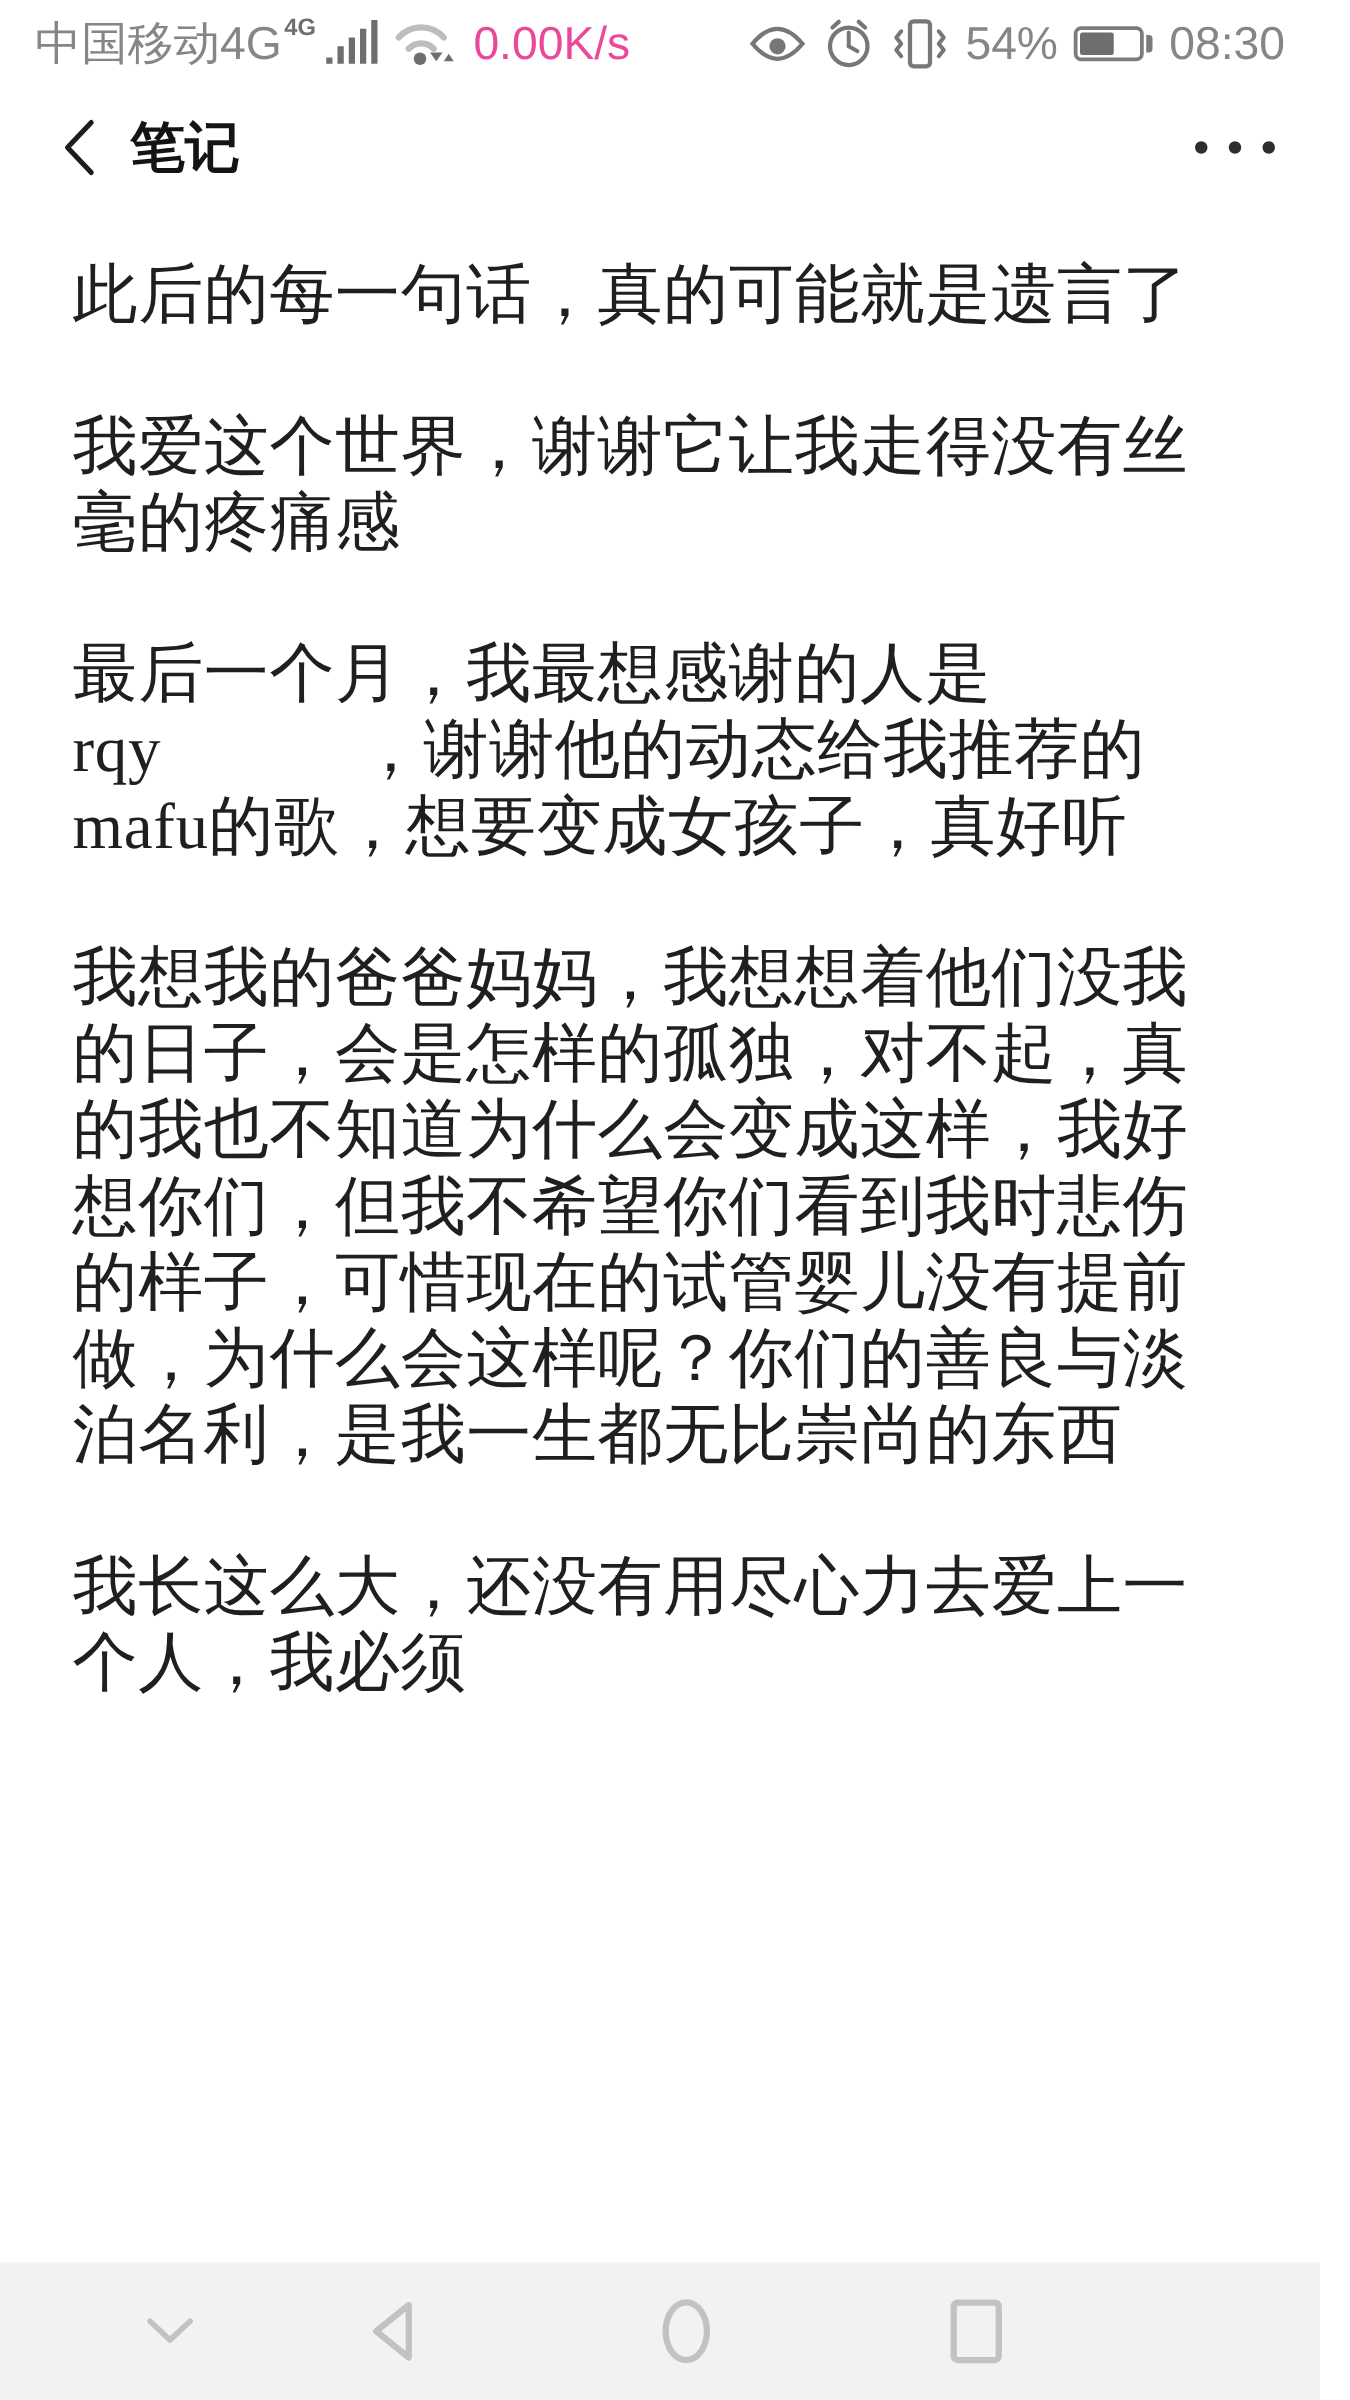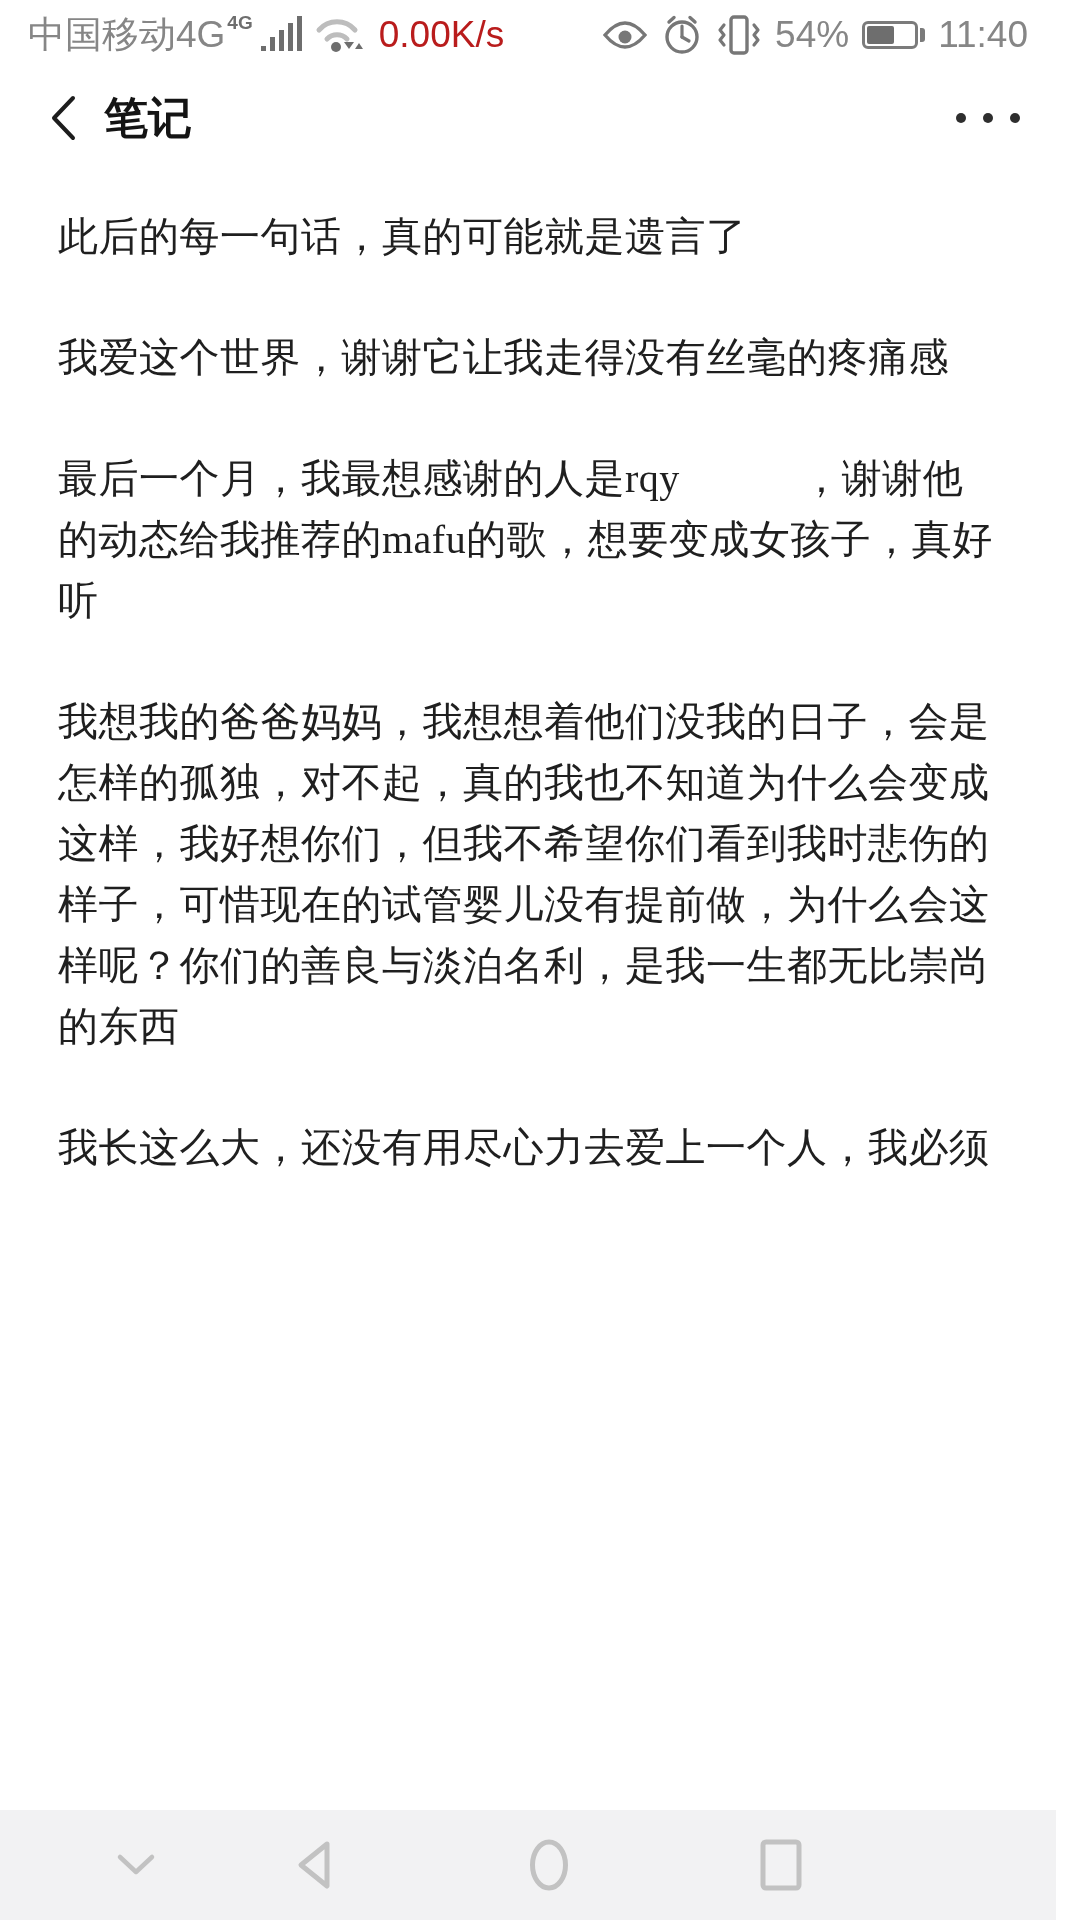--- a/index.html
+++ b/index.html
@@ -10,41 +10,41 @@
   
   .status-bar{
     position:absolute;top:0;left:0;right:0;height:70px;
     display:flex;align-items:center;justify-content:space-between;
     padding:0 28px;box-sizing:border-box;color:#868686;
   }
   .sb-left,.sb-right{display:flex;align-items:center;}
   .carrier{font-size:37px;color:#868686;}
   .net-badge{font-size:19px;font-weight:bold;vertical-align:top;position:relative;top:-12px;margin-left:2px;color:#6e6e6e;}
   .sb-icon{margin:0 6px;display:block;}
-  .speed{font-size:37px;margin-left:8px;color:#b91c1c;}
+  .speed{font-size:37px;margin-left:8px;color:#ec4899;}
   .sb-right>*{margin-left:13px;}
   .pct,.clock{font-size:37px;color:#868686;}
   .battery{position:relative;width:56px;height:28px;border:3px solid #7b7b7b;border-radius:6px;box-sizing:border-box;}
   .battery .fill{position:absolute;left:2px;top:2px;bottom:2px;width:54%;background:#6e6e6e;border-radius:2px;}
   .battery-cap{width:5px;height:14px;background:#7b7b7b;border-radius:0 3px 3px 0;margin-left:2px !important;}
   
   .header{
     position:absolute;top:70px;left:0;right:0;height:96px;
     display:flex;align-items:center;padding-left:38px;box-sizing:border-box;background:#fff;
   }
   .back-btn{display:flex;align-items:center;justify-content:center;width:50px;height:70px;cursor:pointer;}
   .page-title{margin-left:16px;font-size:44px;font-weight:bold;color:#141414;}
   .more-btn{position:absolute;right:36px;top:0;height:96px;display:flex;align-items:center;cursor:pointer;}
   .more-btn i{display:block;width:10px;height:10px;border-radius:50%;background:#2e2e2e;margin-left:17px;}
   
   .content{
     position:absolute;top:166px;left:0;right:0;bottom:110px;
     padding:40px 58px 0 58px;box-sizing:border-box;overflow:hidden;
     font-family:"Liberation Serif","DejaVu Serif",serif;
-    font-size:40px;line-height:61px;color:#1f1f1f;letter-spacing:0.5px;
+    font-size:52px;line-height:61px;color:#1f1f1f;letter-spacing:0.5px;
   }
   .content p{margin:0 0 60px 0;}
   
   .nav-bar{position:absolute;left:0;right:0;bottom:0;height:110px;background:#f2f2f3;}
   .nav-btn{position:absolute;top:0;height:110px;width:110px;display:flex;align-items:center;justify-content:center;cursor:pointer;}
   .nav-hide{left:81px;}
   .nav-back{left:259px;}
   .nav-home{left:494px;}
   .nav-recents{left:726px;}
 </style>
@@ -88,21 +88,21 @@
       <svg width="46" height="42" viewBox="0 0 46 42">
         <rect x="15" y="3" width="16" height="36" rx="3" fill="none" stroke="#777" stroke-width="3.4"></rect>
         <polyline points="8,11 4,16 8,21 4,26 8,31" fill="none" stroke="#777" stroke-width="3.2" stroke-linecap="round" stroke-linejoin="round"></polyline>
         <polyline points="38,11 42,16 38,21 42,26 38,31" fill="none" stroke="#777" stroke-width="3.2" stroke-linecap="round" stroke-linejoin="round"></polyline>
       </svg>
       <span class="pct">54%</span>
       <span class="battery">
           <span class="fill"></span>
         </span>
       <span class="battery-cap"></span>
-      <span class="clock">11:40</span>
+      <span class="clock">08:30</span>
     </div>
   </div>
 
   <div class="header">
     <div class="back-btn">
       <svg width="30" height="48" viewBox="0 0 30 48">
         <polyline points="25,4 6,24 25,44" fill="none" stroke="#1d1d1d" stroke-width="4" stroke-linecap="round" stroke-linejoin="round"></polyline>
       </svg>
     </div>
     <span class="page-title">笔记</span>

